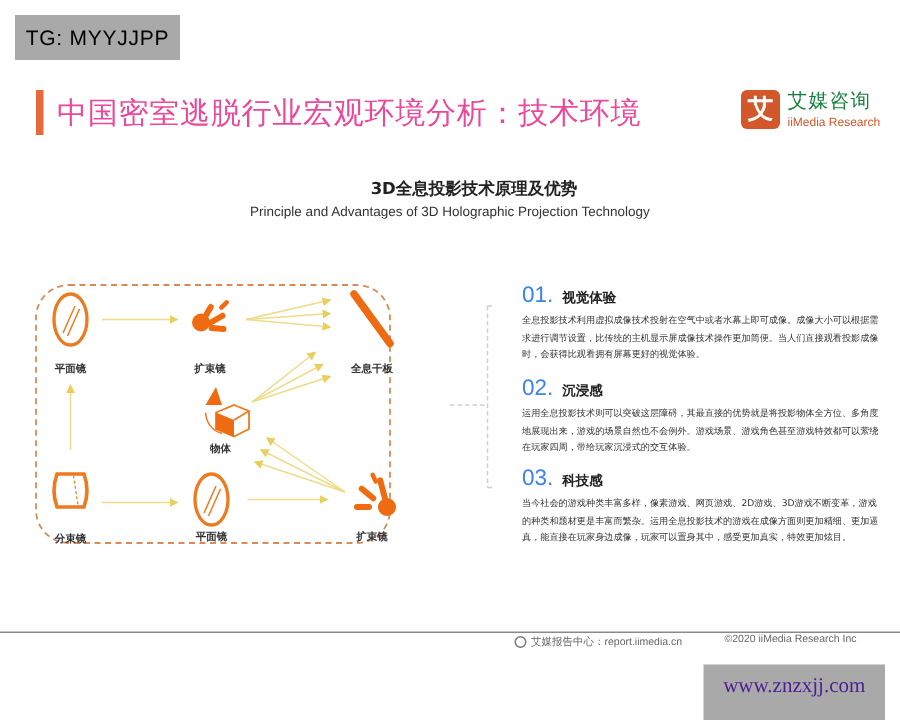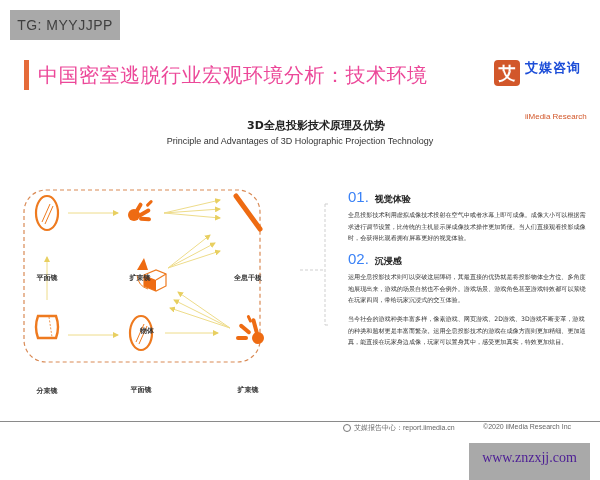--- a/index.html
+++ b/index.html
@@ -1,57 +1,57 @@
 <!DOCTYPE html>
 <html><head>
   <meta charset="utf-8">
   <style>
     * { margin: 0; padding: 0; box-sizing: border-box; }
     html, body { width: 600px; height: 480px; background: #ffffff; overflow: hidden; }
     body { position: relative; font-family: "DejaVu Sans", sans-serif; color: #222; }
 
     .tg-badge {
       position: absolute; left: 10px; top: 10px; width: 110px; height: 30px;
-      background: #a9a9a9; color: #404040; font-family: "Liberation Sans", sans-serif;
+      background: #a9a9a9; color: #000000; font-family: "Liberation Sans", sans-serif;
       font-size: 14px; line-height: 30px; text-align: center; letter-spacing: 0.5px;
     }
 
     .title-bar {
       position: absolute; left: 24px; top: 60px; width: 5px; height: 30px; background: #e56b3a;
     }
     .page-title {
       position: absolute; left: 38px; top: 60px; font-size: 20px; line-height: 30px;
       color: #ec4899; font-family: "DejaVu Sans", sans-serif; letter-spacing: 0.5px;
     }
 
     .logo { position: absolute; left: 494px; top: 60px; width: 100px; height: 34px; }
     .logo-mark {
       position: absolute; left: 0; top: 0; width: 26px; height: 26px; background: #d2572a;
       border-radius: 4px; color: #fff; font-size: 17px; font-weight: bold; line-height: 26px; text-align: center;
     }
     .logo-cn {
-      position: absolute; left: 31px; top: 0; font-size: 13px; color: #1d4ed8; font-weight: bold; line-height: 16px; letter-spacing: 1px; text-align: right;
+      position: absolute; left: 31px; top: 0; font-size: 13px; color: #15803d; font-weight: normal; line-height: 16px; letter-spacing: 1px; text-align: right;
     }
     .logo-en {
-      position: absolute; left: 31px; top: 17px; font-size: 8px; color: #d2572a; line-height: 10px; font-family: "Liberation Sans", sans-serif; margin-top: 35px;
+      position: absolute; left: 31px; top: 17px; font-size: 8px; color: #d2572a; line-height: 10px; font-family: "Liberation Sans", sans-serif;
     }
 
     .diagram-title {
       position: absolute; left: 0; width: 600px; top: 118px; text-align: center;
       font-size: 11px; font-weight: bold; color: #222; margin-left: 16px;
     }
     .diagram-subtitle {
       position: absolute; left: 0; width: 600px; top: 136px; text-align: center;
       font-size: 9px; color: #333; font-family: "Liberation Sans", sans-serif;
     }
 
     .diagram { position: absolute; left: 0; top: 170px; width: 300px; height: 210px; }
     .diagram svg { position: absolute; left: 0; top: 0; }
     .node-label {
-      position: absolute; font-size: 7px; color: #333; font-weight: bold; white-space: nowrap; transform: translateX(-50%); margin-top: 32px;
+      position: absolute; font-size: 7px; color: #333; font-weight: bold; white-space: nowrap; transform: translateX(-50%);
     }
 
     .connector { position: absolute; left: 300px; top: 190px; width: 30px; height: 140px; }
 
     .point { position: absolute; left: 348px; width: 240px; }
     .point-head { display: flex; align-items: baseline; }
     .point-num { font-size: 15px; color: #3b82f6; font-family: "Liberation Sans", sans-serif; margin-right: 6px; }
     .point-title { font-size: 9px; font-weight: bold; color: #222; }
     .point-body { font-size: 6.1px; line-height: 11.5px; color: #333; margin-top: 3px; }
 
@@ -185,20 +185,24 @@
 
 <div class="point" style="top:250px;">
   <div class="point-head">
     <span class="point-num">02.</span>
     <span class="point-title">沉浸感</span>
   </div>
   <div class="point-body">运用全息投影技术则可以突破这层障碍，其最直接的优势就是将投影物体全方位、多角度地展现出来，游戏的场景自然也不会例外。游戏场景、游戏角色甚至游戏特效都可以萦绕在玩家四周，带给玩家沉浸式的交互体验。</div>
 </div>
 
 <div class="point" style="top:310px;">
+  <div class="point-head">
+    <span class="point-num">03.</span>
+    <span class="point-title">科技感</span>
+  </div>
   <div class="point-body">当今社会的游戏种类丰富多样，像素游戏、网页游戏、2D游戏、3D游戏不断变革，游戏的种类和题材更是丰富而繁杂。运用全息投影技术的游戏在成像方面则更加精细、更加逼真，能直接在玩家身边成像，玩家可以置身其中，感受更加真实，特效更加炫目。</div>
 </div>
 
 <div class="footer-rule"></div>
 <div class="footer-left">
   <span class="footer-icon"></span>
   <span>艾媒报告中心：report.iimedia.cn</span>
 </div>
 <div class="footer-right">©2020  iiMedia Research  Inc</div>
 

